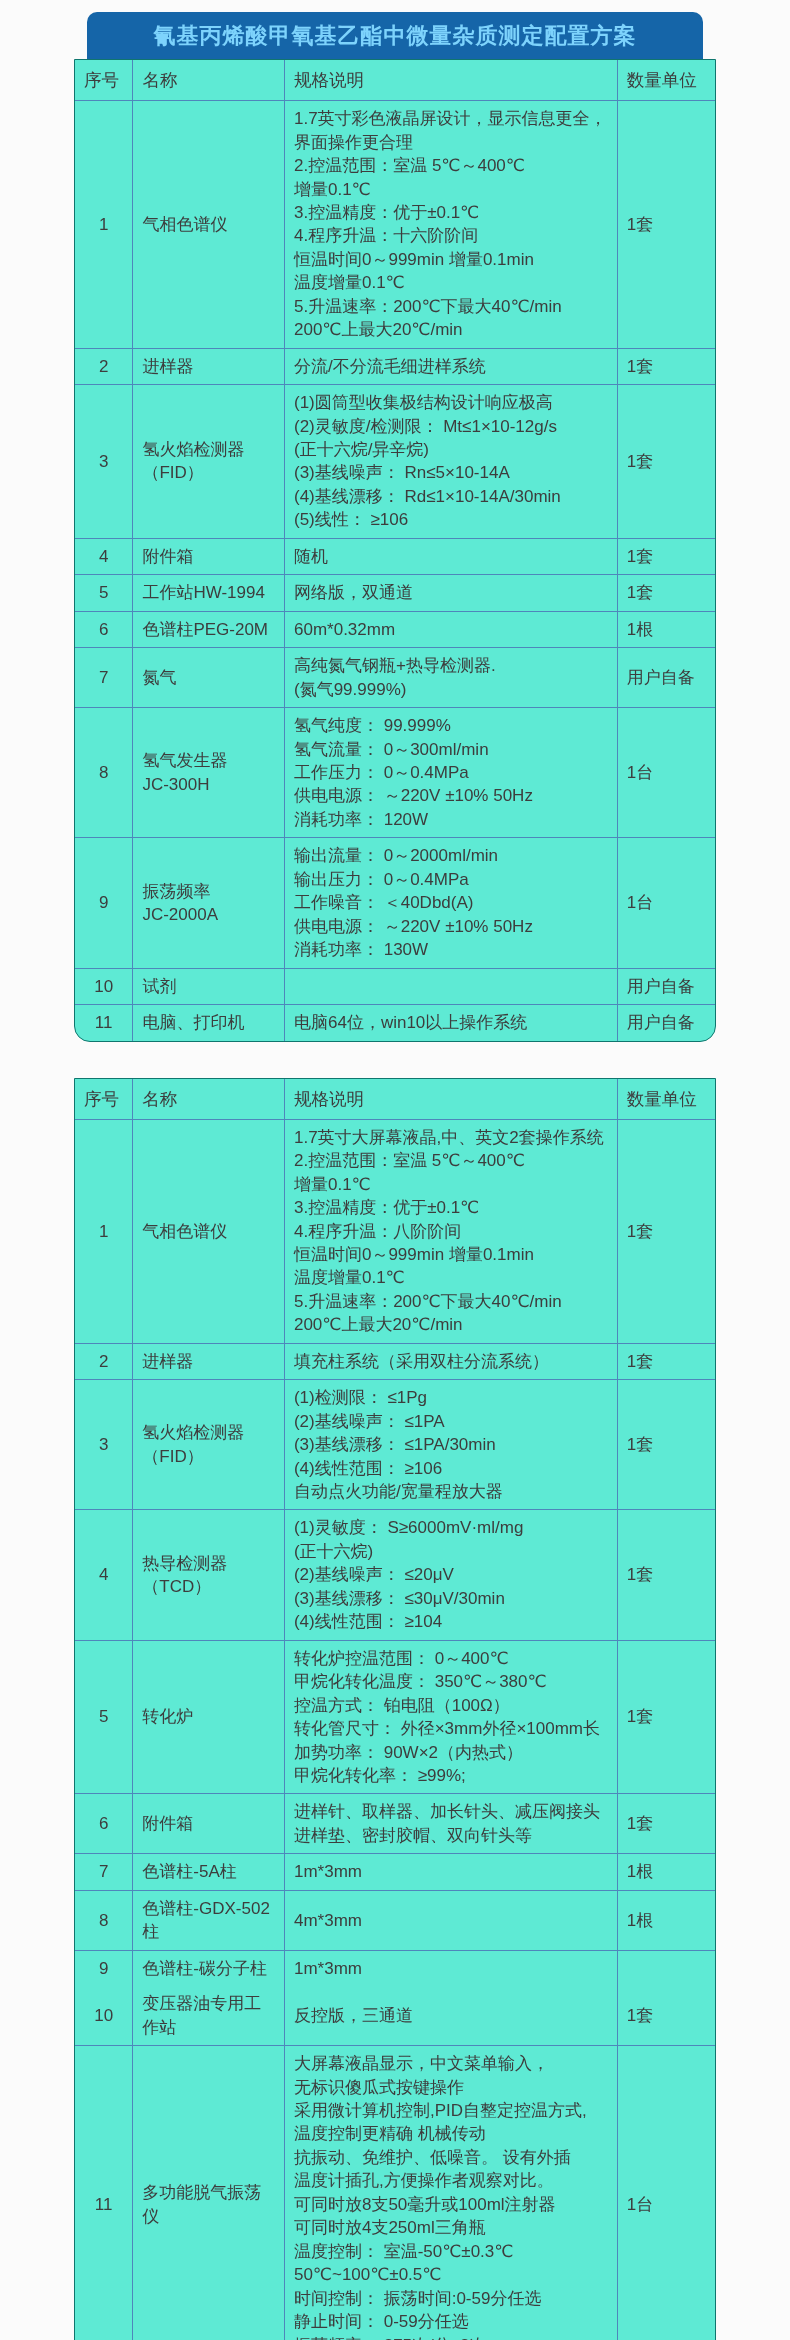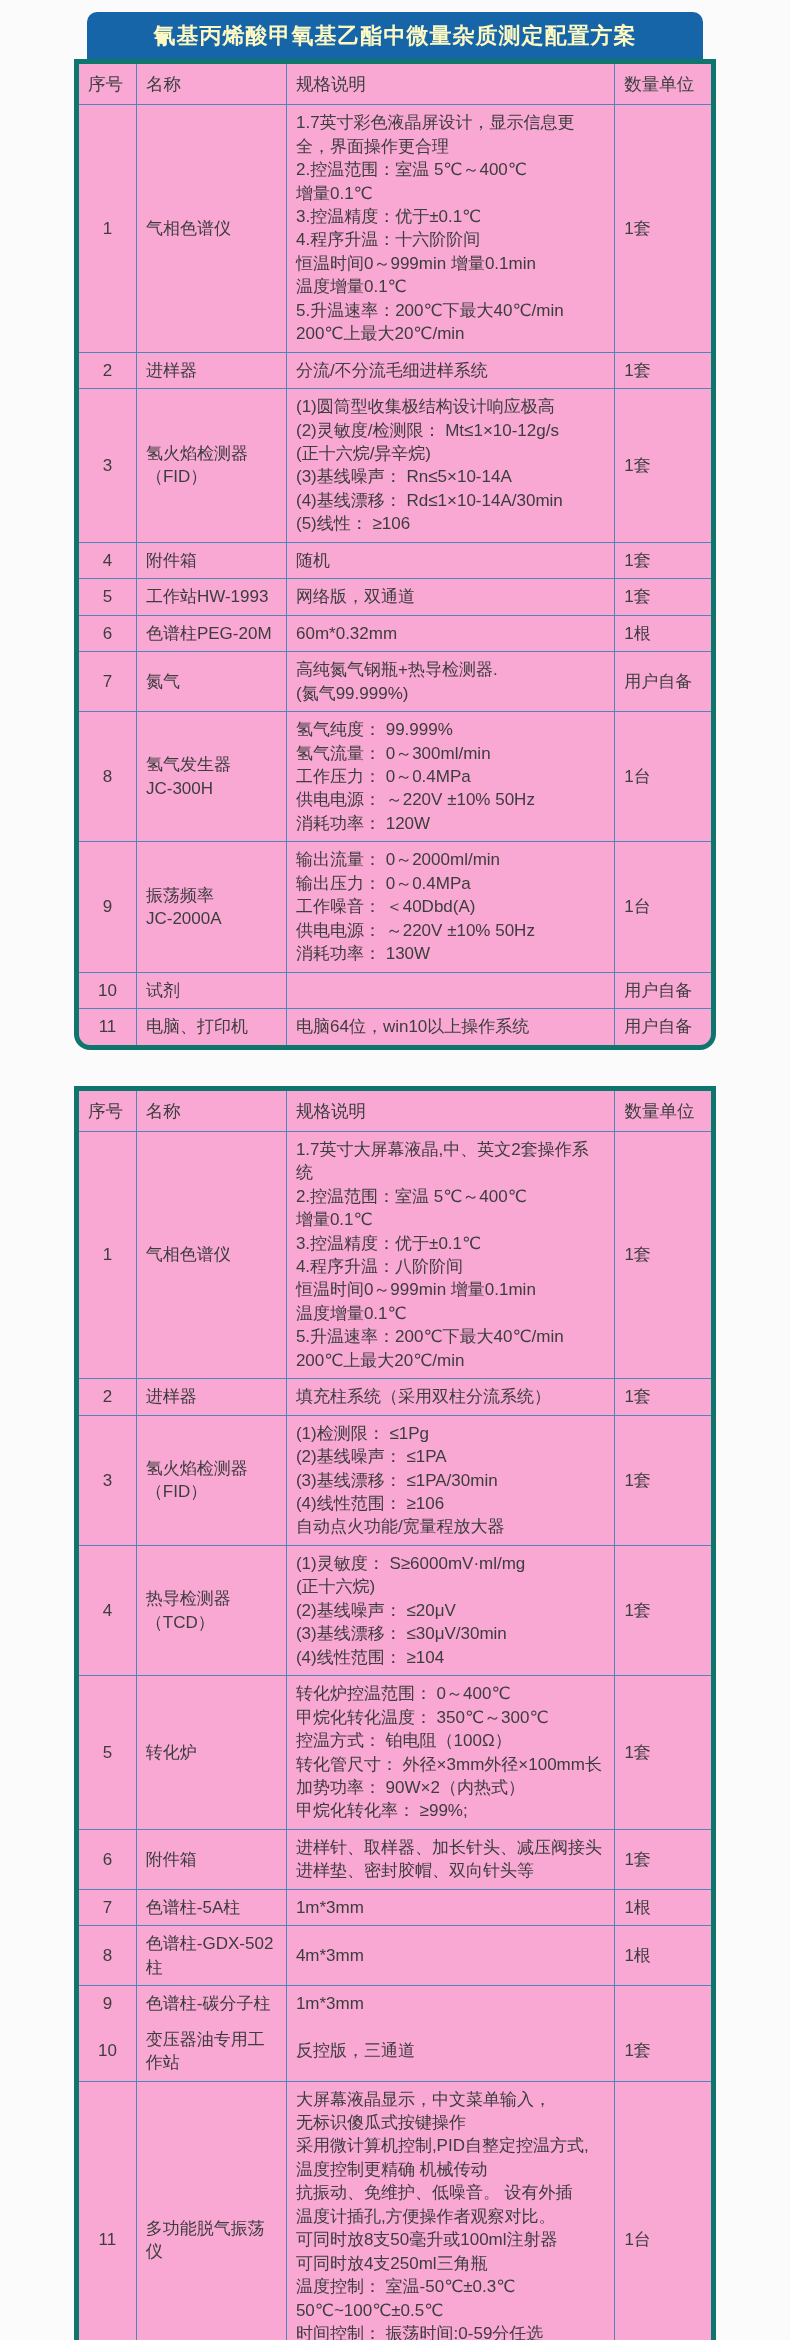--- a/index.html
+++ b/index.html
@@ -15,33 +15,33 @@
     box-sizing: border-box;
   }
   .table-block {
     width: 642px;
     margin: 0 auto 36px;
   }
   .table-block:last-child { margin-bottom: 0; }
   .title-bar {
     margin: 0 13px;
     background: #1565a8;
-    color: #fef9c3;
+    color: #7dd3fc;
     font-weight: bold;
     font-size: 22px;
     letter-spacing: 1px;
     text-align: center;
     padding: 9px 0 8px;
     border-radius: 10px 10px 0 0;
   }
   .tbl-wrap {
-    border: 5px solid #0f766e;
+    border: 1px solid #0f766e;
     border-radius: 0 0 16px 16px;
     overflow: hidden;
-    background: #f9a8d4;
+    background: #5eead4;
   }
   table.tbl {
     width: 100%;
     border-collapse: collapse;
     font-size: 17px;
     line-height: 1.38;
   }
   col.col-no   { width: 58px; }
   col.col-name { width: 152px; }
   col.col-spec { width: 334px; }
@@ -124,21 +124,21 @@
                 <td class="c3">1套</td>
               </tr>
               <tr>
                 <td class="c0">4</td>
                 <td class="c1">附件箱</td>
                 <td class="c2">随机</td>
                 <td class="c3">1套</td>
               </tr>
               <tr>
                 <td class="c0">5</td>
-                <td class="c1">工作站HW-1993</td>
+                <td class="c1">工作站HW-1994</td>
                 <td class="c2">网络版，双通道</td>
                 <td class="c3">1套</td>
               </tr>
               <tr>
                 <td class="c0">6</td>
                 <td class="c1">色谱柱PEG-20M</td>
                 <td class="c2">60m*0.32mm</td>
                 <td class="c3">1根</td>
               </tr>
               <tr>
@@ -241,21 +241,21 @@
 (正十六烷)
 (2)基线噪声： ≤20μV
 (3)基线漂移： ≤30μV/30min
 (4)线性范围： ≥104</td>
                 <td class="c3">1套</td>
               </tr>
               <tr>
                 <td class="c0">5</td>
                 <td class="c1">转化炉</td>
                 <td class="c2">转化炉控温范围： 0～400℃
-甲烷化转化温度： 350℃～300℃
+甲烷化转化温度： 350℃～380℃
 控温方式： 铂电阻（100Ω）
 转化管尺寸： 外径×3mm外径×100mm长
 加势功率： 90W×2（内热式）
 甲烷化转化率： ≥99%;</td>
                 <td class="c3">1套</td>
               </tr>
               <tr>
                 <td class="c0">6</td>
                 <td class="c1">附件箱</td>
                 <td class="c2">进样针、取样器、加长针头、减压阀接头

